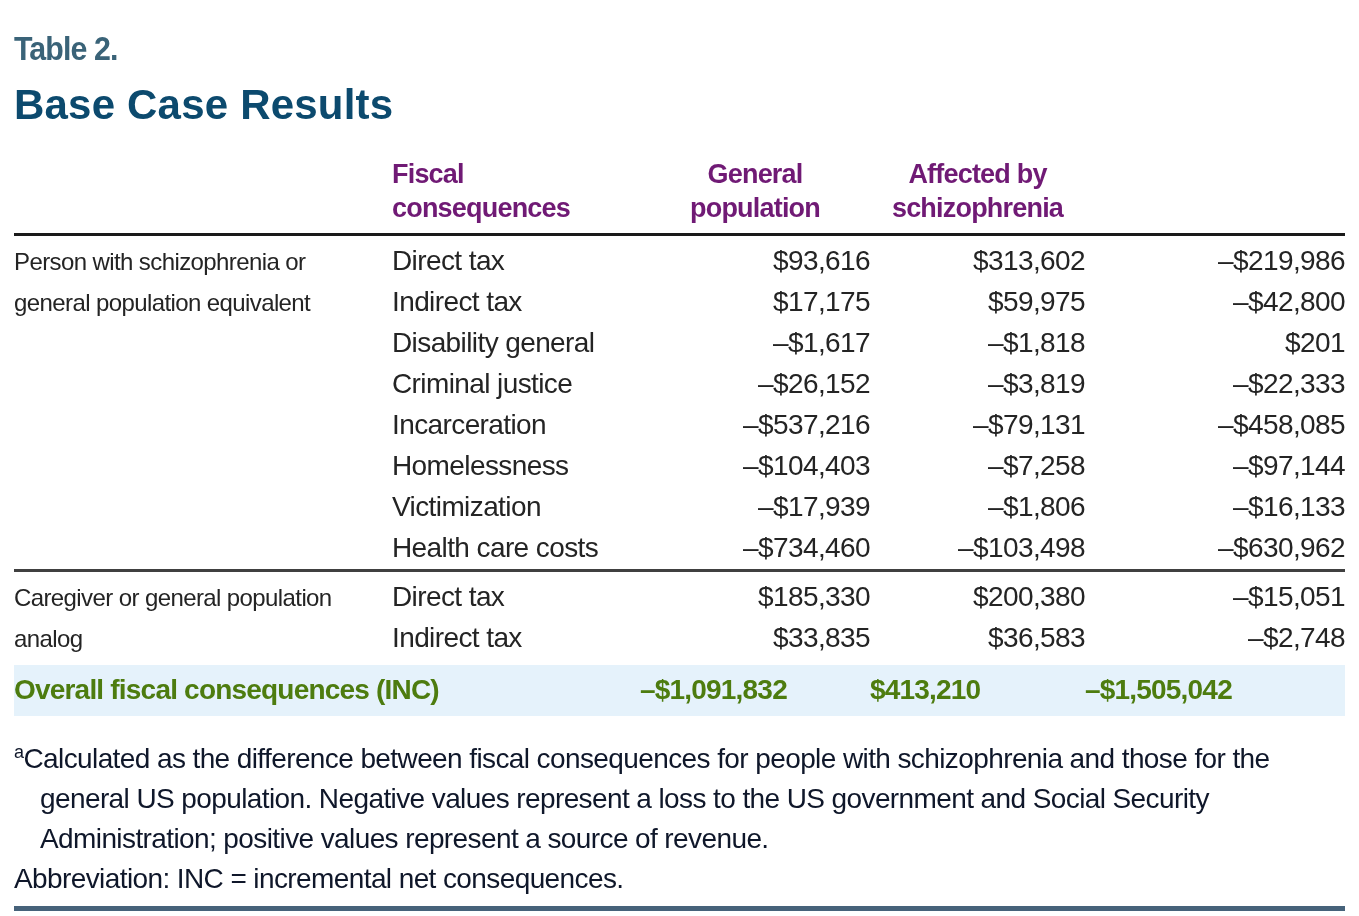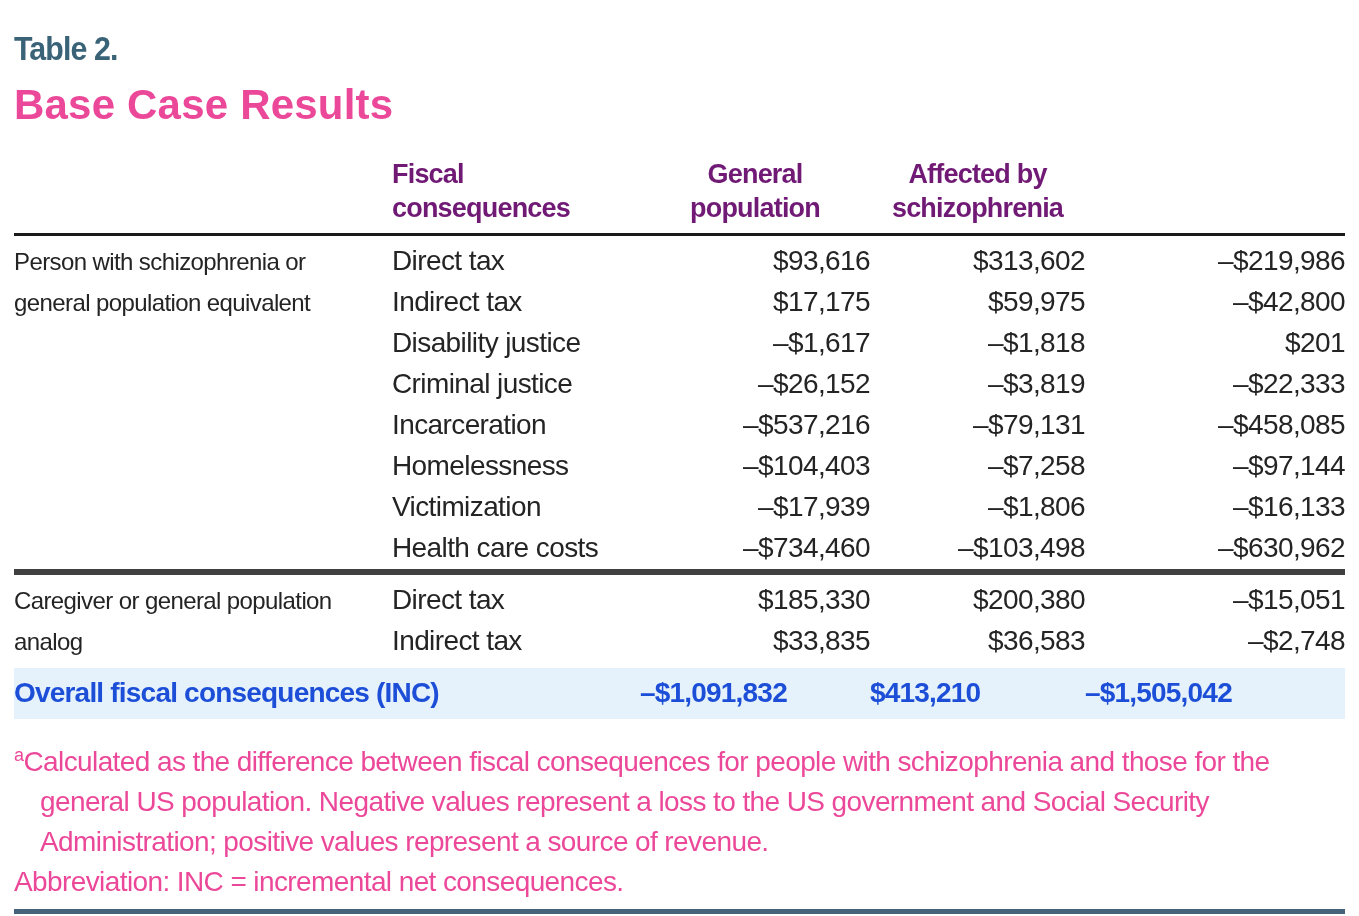--- a/index.html
+++ b/index.html
@@ -25,21 +25,21 @@
     color: #3A6378;
     transform: scaleX(0.92);
     transform-origin: 0 50%;
     font-stretch: condensed;
   }
   .heading {
     margin-top: 13px;
     font-size: 42px;
     font-weight: 700;
     letter-spacing: 0.2px;
-    color: #ec4899;
+    color: #0c4a6e;
   }
 
   
   .tbl { margin-top: 29px; width: 1331px; }
 
   .thead {
     display: grid;
     grid-template-columns: 378px 248px 230px 215px 260px;
     align-items: end;
     border-bottom: 3px solid #1A1A1A;
@@ -53,21 +53,21 @@
     font-stretch: condensed;
   }
   .thead .h-center { text-align: center; }
   .thead .h-right  { text-align: right; }
   .thead .h-center .wrapbox { display: inline-block; }
   .thead .w-affected { max-width: 180px; }
   .thead .w-general  { max-width: 140px; }
   sup.hdr-sup { font-size: 17px; vertical-align: super; line-height: 0; }
 
   .group { display: flex; width: 1331px; }
-  .group-2 { border-top: 6px solid #404040; }
+  .group-2 { border-top: 3px solid #404040; }
 
   .glabel {
     width: 378px;
     flex: 0 0 378px;
     font-size: 24px;
     line-height: 41px;
     letter-spacing: -0.6px;
     padding-top: 5px;
     padding-right: 40px;
     font-stretch: condensed;
@@ -88,33 +88,33 @@
   .total-row {
     margin-top: 6px;
     display: grid;
     grid-template-columns: 626px 230px 215px 260px;
     align-items: center;
     height: 51px;
     background: #E5F2FB;
     font-weight: 700;
     font-size: 28px;
     letter-spacing: -0.8px;
-    color: #1d4ed8;
+    color: #4d7c0f;
     font-stretch: condensed;
   }
   .total-row .num { text-align: left; }
 
   
   .footnotes {
     margin-top: 23px;
     width: 1335px;
     font-size: 28px;
     line-height: 40px;
     letter-spacing: -0.6px;
-    color: #ec4899;
+    color: #0f172a;
     font-stretch: condensed;
   }
   .fn-hanging { padding-left: 26px; text-indent: -26px; }
   sup.fn-sup { font-size: 18px; vertical-align: super; line-height: 0; }
 
   .bottom-rule {
     margin-top: 7px;
     width: 1331px;
     height: 5px;
     background: #46627A;
@@ -150,21 +150,21 @@
           <div class="num">$313,602</div>
           <div class="num">–$219,986</div>
         </div>
         <div class="trow">
           <div>Indirect tax</div>
           <div class="num">$17,175</div>
           <div class="num">$59,975</div>
           <div class="num">–$42,800</div>
         </div>
         <div class="trow">
-          <div>Disability justice</div>
+          <div>Disability general</div>
           <div class="num">–$1,617</div>
           <div class="num">–$1,818</div>
           <div class="num">$201</div>
         </div>
         <div class="trow">
           <div>Criminal justice</div>
           <div class="num">–$26,152</div>
           <div class="num">–$3,819</div>
           <div class="num">–$22,333</div>
         </div>

